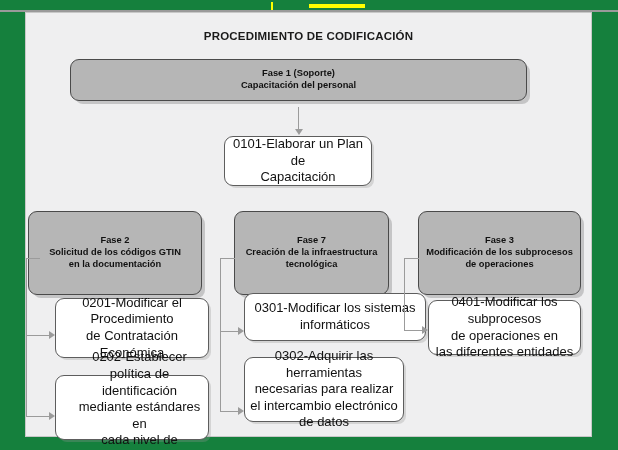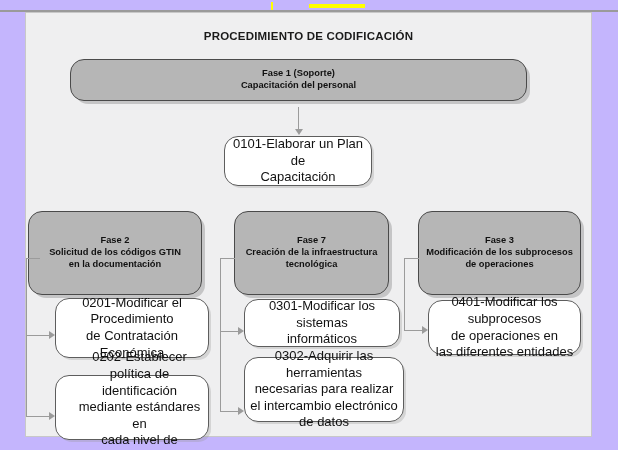--- a/index.html
+++ b/index.html
@@ -4,21 +4,21 @@
 <style>
   html, body {
     margin: 0;
     padding: 0;
     background: #ffffff;
   }
   #screen {
     position: relative;
     width: 618px;
     height: 450px;
-    background: #c4b5fd;
+    background: #15803d;
     font-family: "Liberation Sans", sans-serif;
     overflow: hidden;
     text-decoration: underline;
   }
   
   .mark-small {
     position: absolute;
     left: 271px; top: 2px;
     width: 2px; height: 8px;
     background: #ffff00;
@@ -51,21 +51,21 @@
     text-align: center;
     font-size: 11.5px;
     font-weight: bold;
     color: #1a1a1a;
     letter-spacing: 0.2px;
   }
   
   .node {
     position: absolute;
     box-sizing: border-box;
-    border-radius: 14px;
+    border-radius: 9px;
     display: flex;
     align-items: center;
     justify-content: center;
     text-align: center;
     line-height: 1.28;
     color: #111111;
   }
   .node .txt { width: 100%; padding: 0 4px; }
   .phase {
     background: #b6b6b6;
@@ -162,21 +162,21 @@
 tecnológica</div>
     </div>
 
     <div class="conn hline" style="left:194px; top:245px; width:15px;"></div>
     <div class="conn vline" style="left:194px; top:245px; height:154px;"></div>
     <div class="conn hline" style="left:194px; top:318px; width:19px;"></div>
     <div class="arrow-right" style="left:212px; top:314px;"></div>
     <div class="conn hline" style="left:194px; top:398px; width:19px;"></div>
     <div class="arrow-right" style="left:212px; top:394px;"></div>
 
-    <div class="node task" style="left:218px; top:286px; width:156px; height:48px;">
+    <div class="node task" style="left:218px; top:280px; width:182px; height:48px;">
       <div class="txt" style="white-space:pre-line;">0301-Modificar los sistemas
 informáticos</div>
     </div>
 
     <div class="node task" style="left:218px; top:344px; width:160px; height:65px;">
       <div class="txt" style="white-space:pre-line;">0302-Adquirir las herramientas
 necesarias para realizar
 el intercambio electrónico
 de datos</div>
     </div>

